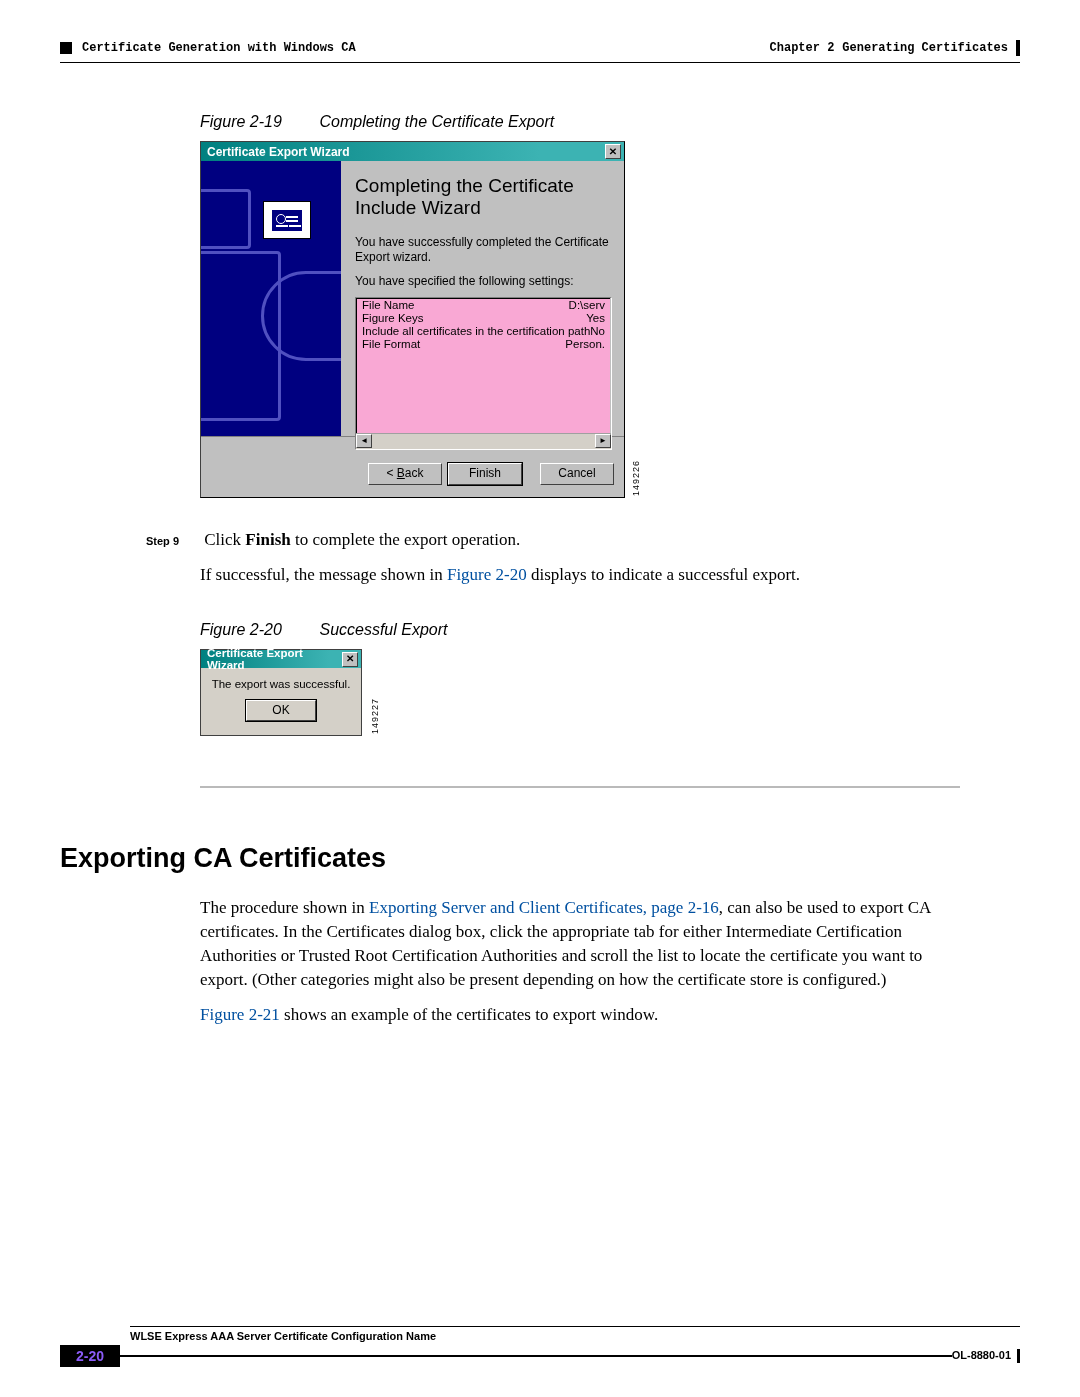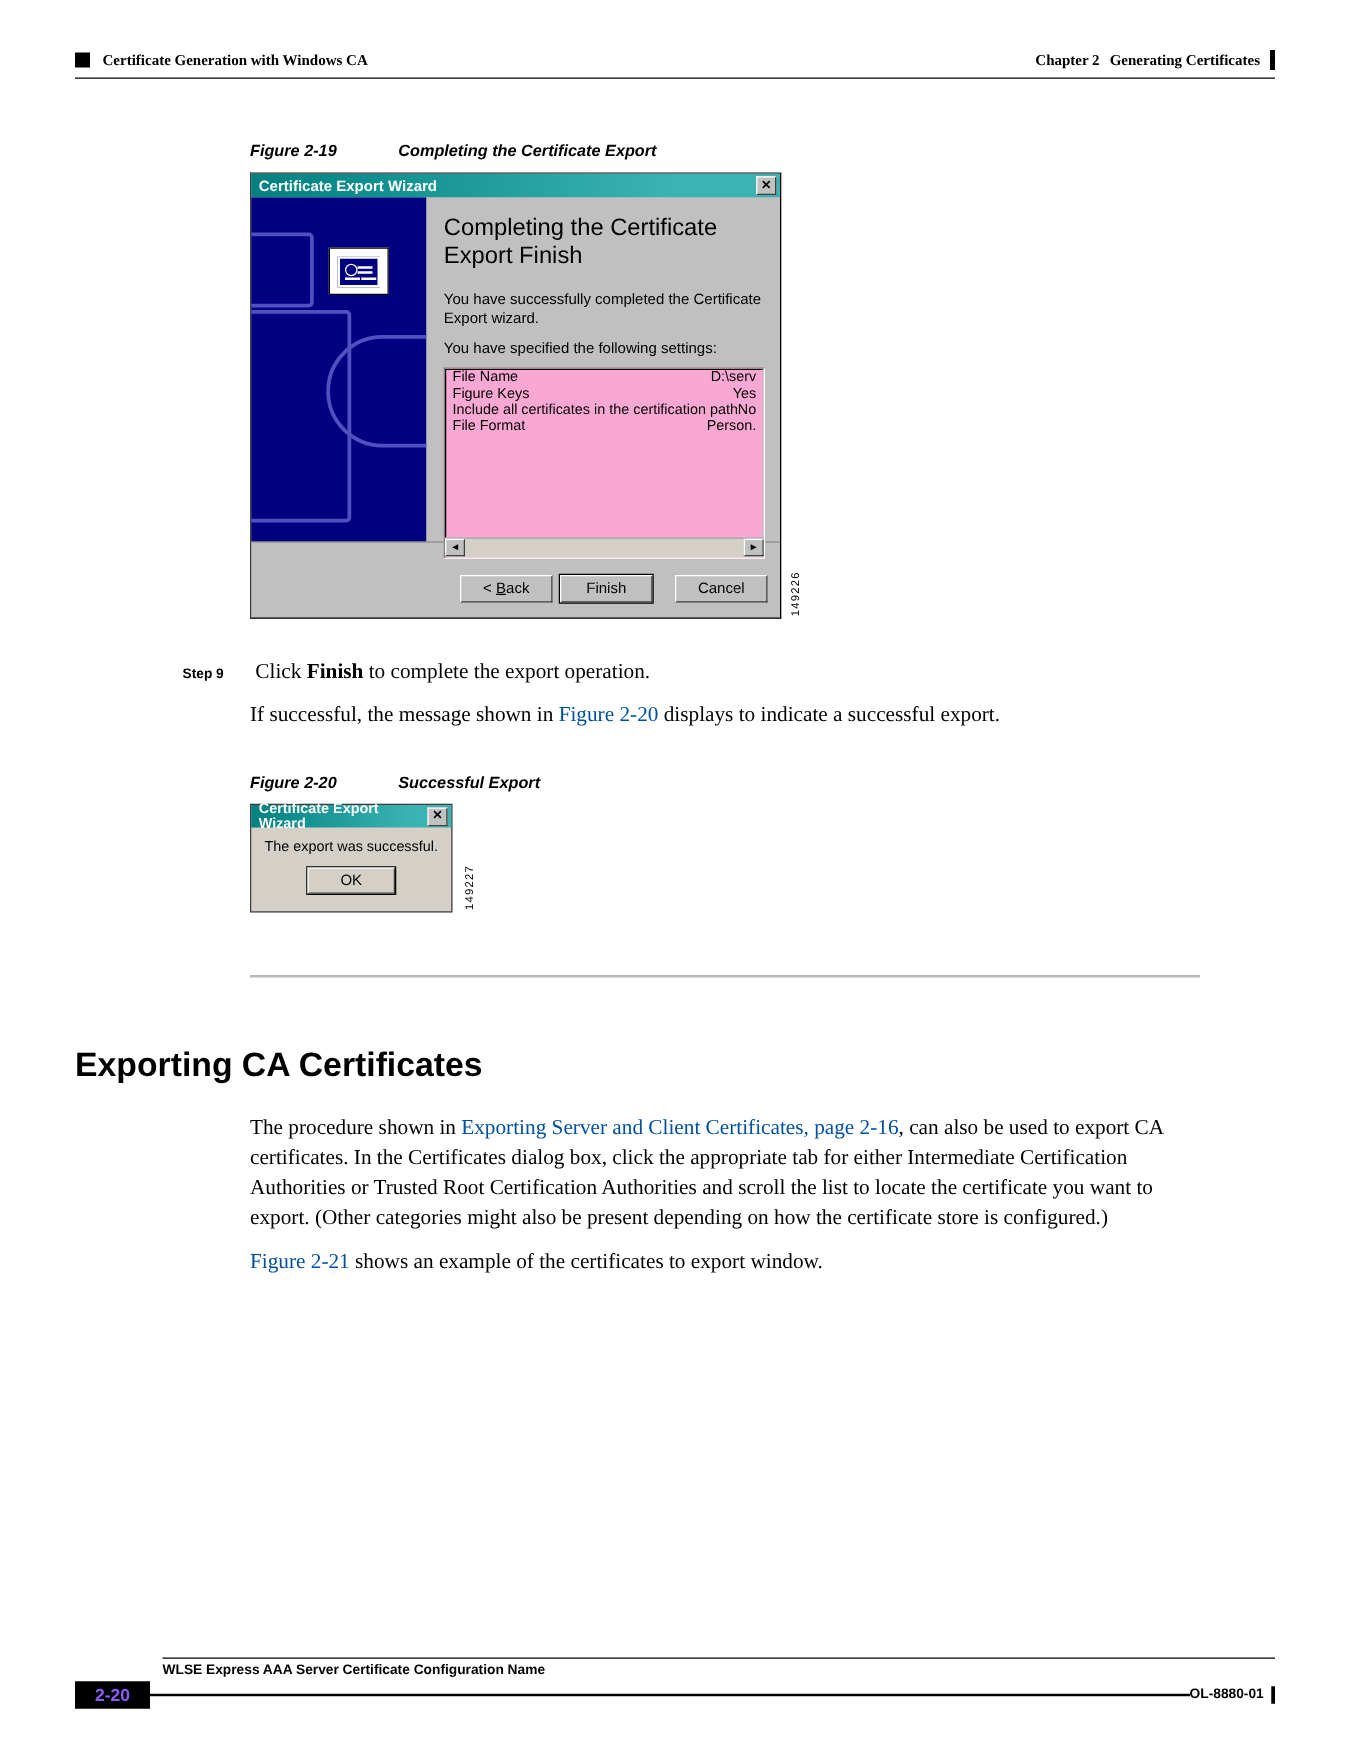--- a/index.html
+++ b/index.html
@@ -16,21 +16,21 @@
     position: relative;
     width: 100%;
     height: 100%;
     padding: 40px 60px 0 60px;
   }
   
   .header-row {
     display: flex;
     justify-content: space-between;
     align-items: center;
-    font-family: Liberation Serif, serif;
+    font-family: Liberation Mono, monospace;
     font-size: 12px;
     font-weight: bold;
     margin-bottom: 6px;
   }
   .header-left {
     display: flex;
     align-items: center;
     gap: 10px;
   }
   .black-square {
@@ -42,22 +42,22 @@
     display: flex;
     align-items: center;
     gap: 8px;
   }
   .chapter-label { white-space: nowrap; }
   .vbar { width: 4px; height: 16px; background: #000; }
   .hr-top { border: none; border-top: 1.5px solid #000; margin: 2px 0 0 0; }
   
   .fig-caption {
     font-family: Arial, Helvetica, sans-serif;
-    font-size: 13px;
-    font-weight: bold;
+    font-size: 16px;
+    font-weight: normal;
     font-style: italic;
     margin: 50px 0 10px 140px;
   }
   .fig-caption .fignum { display: inline-block; width: 115px; }
   
   .wizard1-wrap {
     position: relative;
     width: 439px;
     margin-left: 140px;
   }
@@ -355,21 +355,21 @@
       <div class="wizard1-body">
         <div class="wiz-left">
           <div class="shape-rect" style="left:-40px;top:90px;width:120px;height:170px;"></div>
           <div class="shape-rect" style="left:60px;top:110px;width:160px;height:90px;border-radius:80px;"></div>
           <div class="shape-rect" style="left:-10px;top:28px;width:60px;height:60px;"></div>
           <div class="wiz-icon">
             <div class="wiz-icon-inner"></div>
           </div>
         </div>
         <div class="wiz-right">
-          <div class="wiz-heading">Completing the Certificate Export Finish</div>
+          <div class="wiz-heading">Completing the Certificate Include Wizard</div>
           <div class="wiz-text">You have successfully completed the Certificate Export wizard.</div>
           <div class="wiz-text">You have specified the following settings:</div>
           <div class="settings-box">
             <div class="settings-row">
                 <span>File Name</span>
                 <span>D:\serv</span>
               </div>
             <div class="settings-row">
                 <span>Figure Keys</span>
                 <span>Yes</span>

